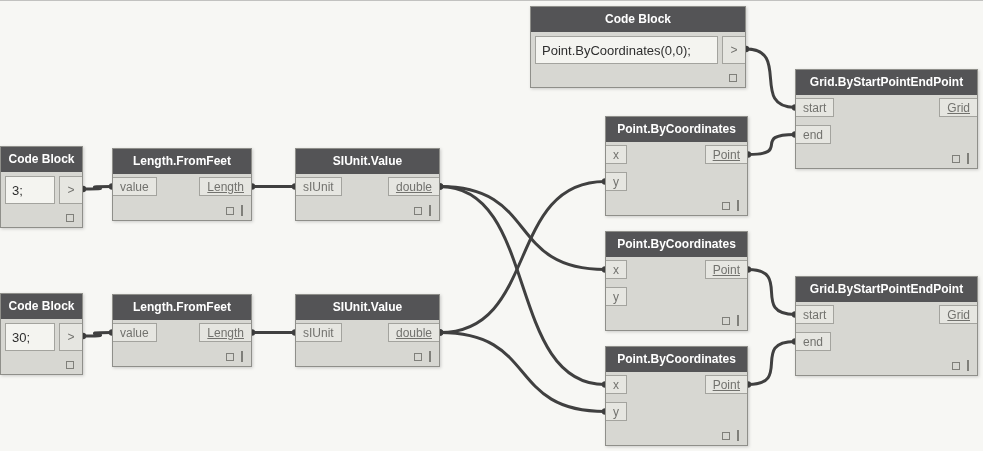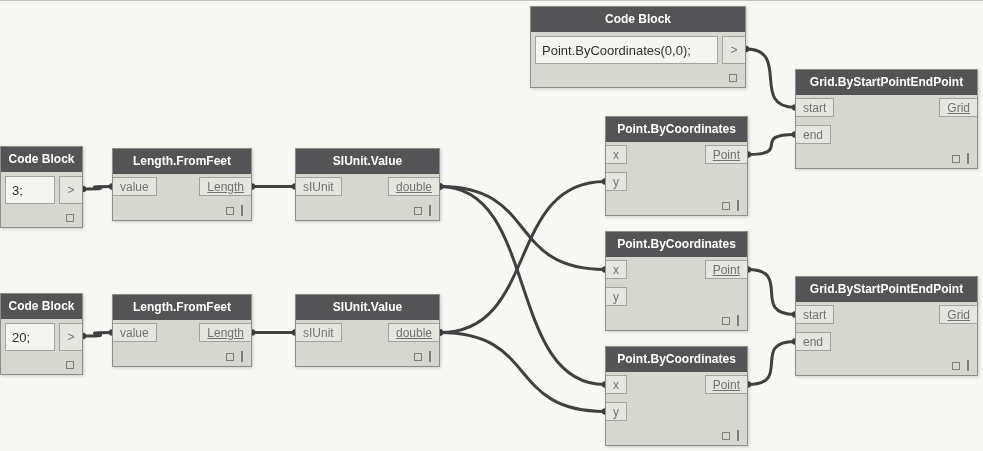--- a/index.html
+++ b/index.html
@@ -104,21 +104,21 @@
         <div class="code-text">3;</div>
         <div class="code-out">&gt;</div>
       </div>
       <div class="node-footer">
         <div class="icon-square"></div>
       </div>
     </div>
     <div class="node" style="left: 0px; top: 292px; width: 83px;">
       <div class="node-header">Code Block</div>
       <div class="code-row">
-        <div class="code-text">20;</div>
+        <div class="code-text">30;</div>
         <div class="code-out">&gt;</div>
       </div>
       <div class="node-footer">
         <div class="icon-square"></div>
       </div>
     </div>
     <div class="node" style="left: 112px; top: 147px; width: 140px;">
       <div class="node-header">Length.FromFeet</div>
       <div class="node-row">
         <div class="port in">value</div>

